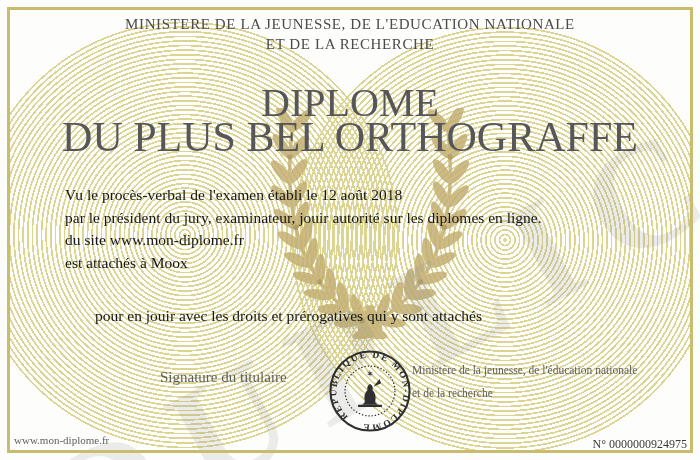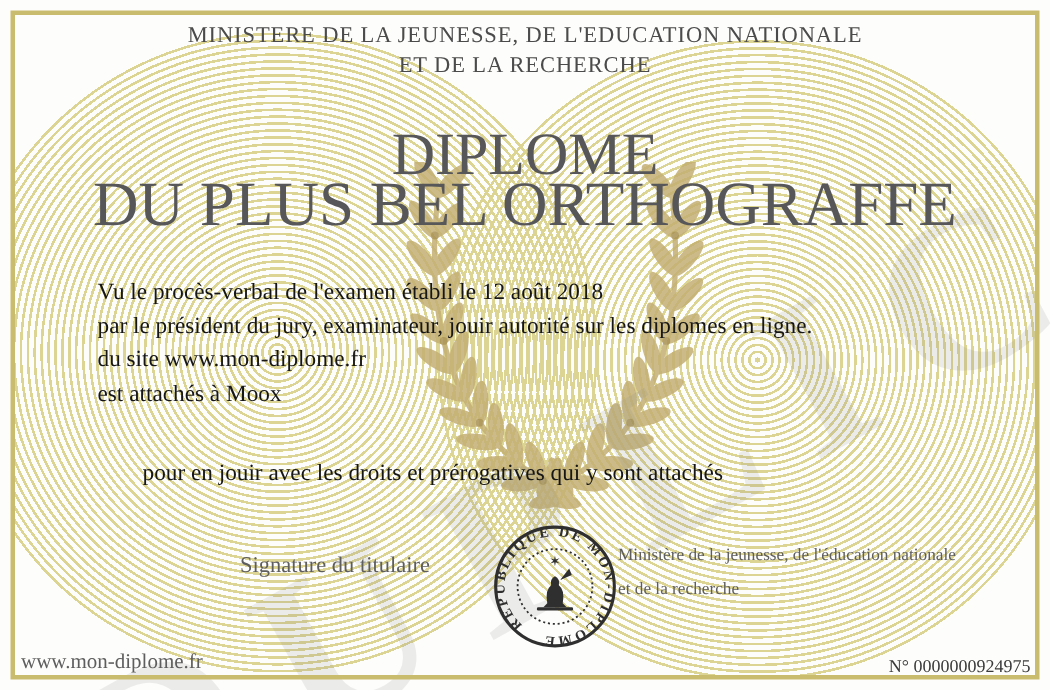--- a/index.html
+++ b/index.html
@@ -28,21 +28,21 @@
   .h1{top:16px; left:0;}
   .h2{top:36px; left:0;}
   .title{width:700px; text-align:center; color:var(--title); line-height:1;}
   .t1{top:83px; left:0; font-size:40px;}
   .t2{top:116px; left:0; font-size:42px;}
   .body-block{left:65px; top:184px; font-size:15.5px; color:var(--body); line-height:22.5px;}
   .grant{left:95px; top:307px; font-size:15.5px; color:var(--body);}
   .signature{left:160px; top:369px; font-size:15px; color:var(--muted);}
   .ministry{left:412px; font-size:11.5px; color:var(--muted);}
   .m1{top:364px;} .m2{top:387px;}
-  .footer-url{left:14px; top:434px; font-size:14px; color:var(--muted);}
+  .footer-url{left:14px; top:434px; font-size:11px; color:var(--muted);}
   .serial{right:13px; top:437px; font-size:12px; color:#3a3a3a;}
   .seal{position:absolute; left:327px; top:348px; z-index:6;}
 </style>
 </head>
 <body>
 
 <div class="page">
 
   <div class="guilloche">
     <div class="rosette left"></div>

